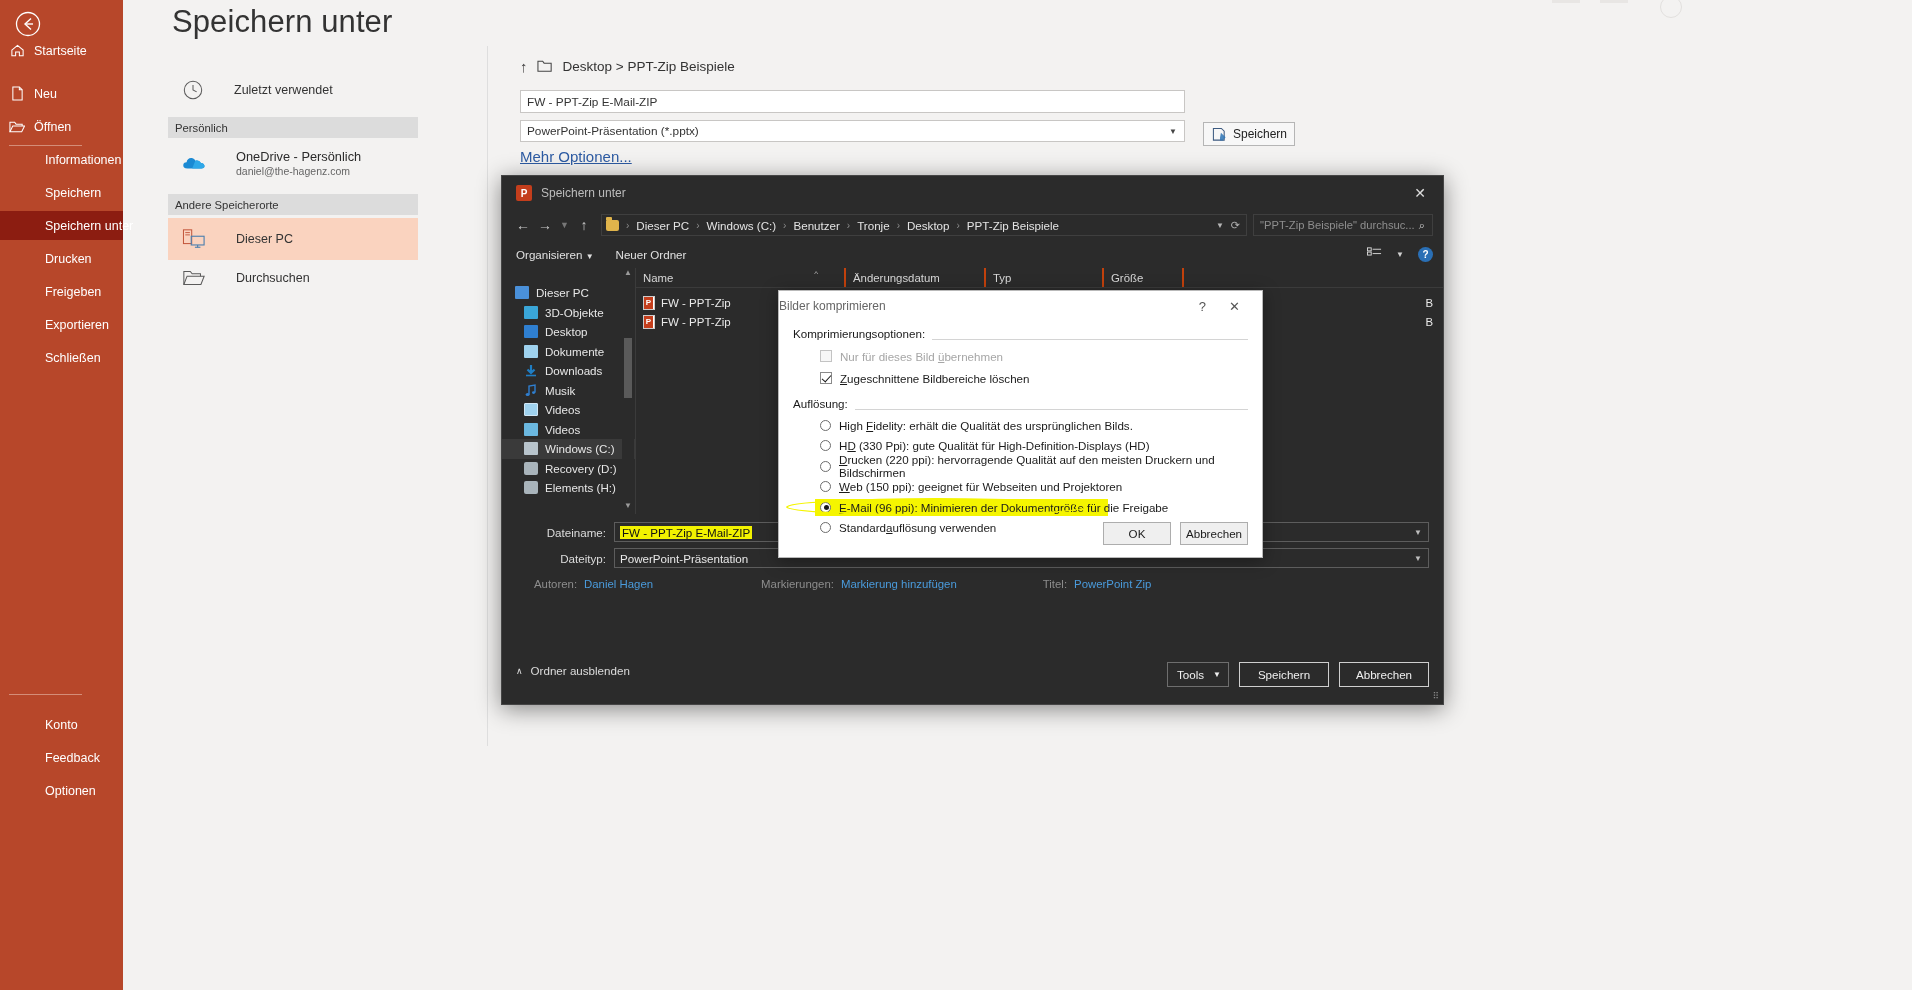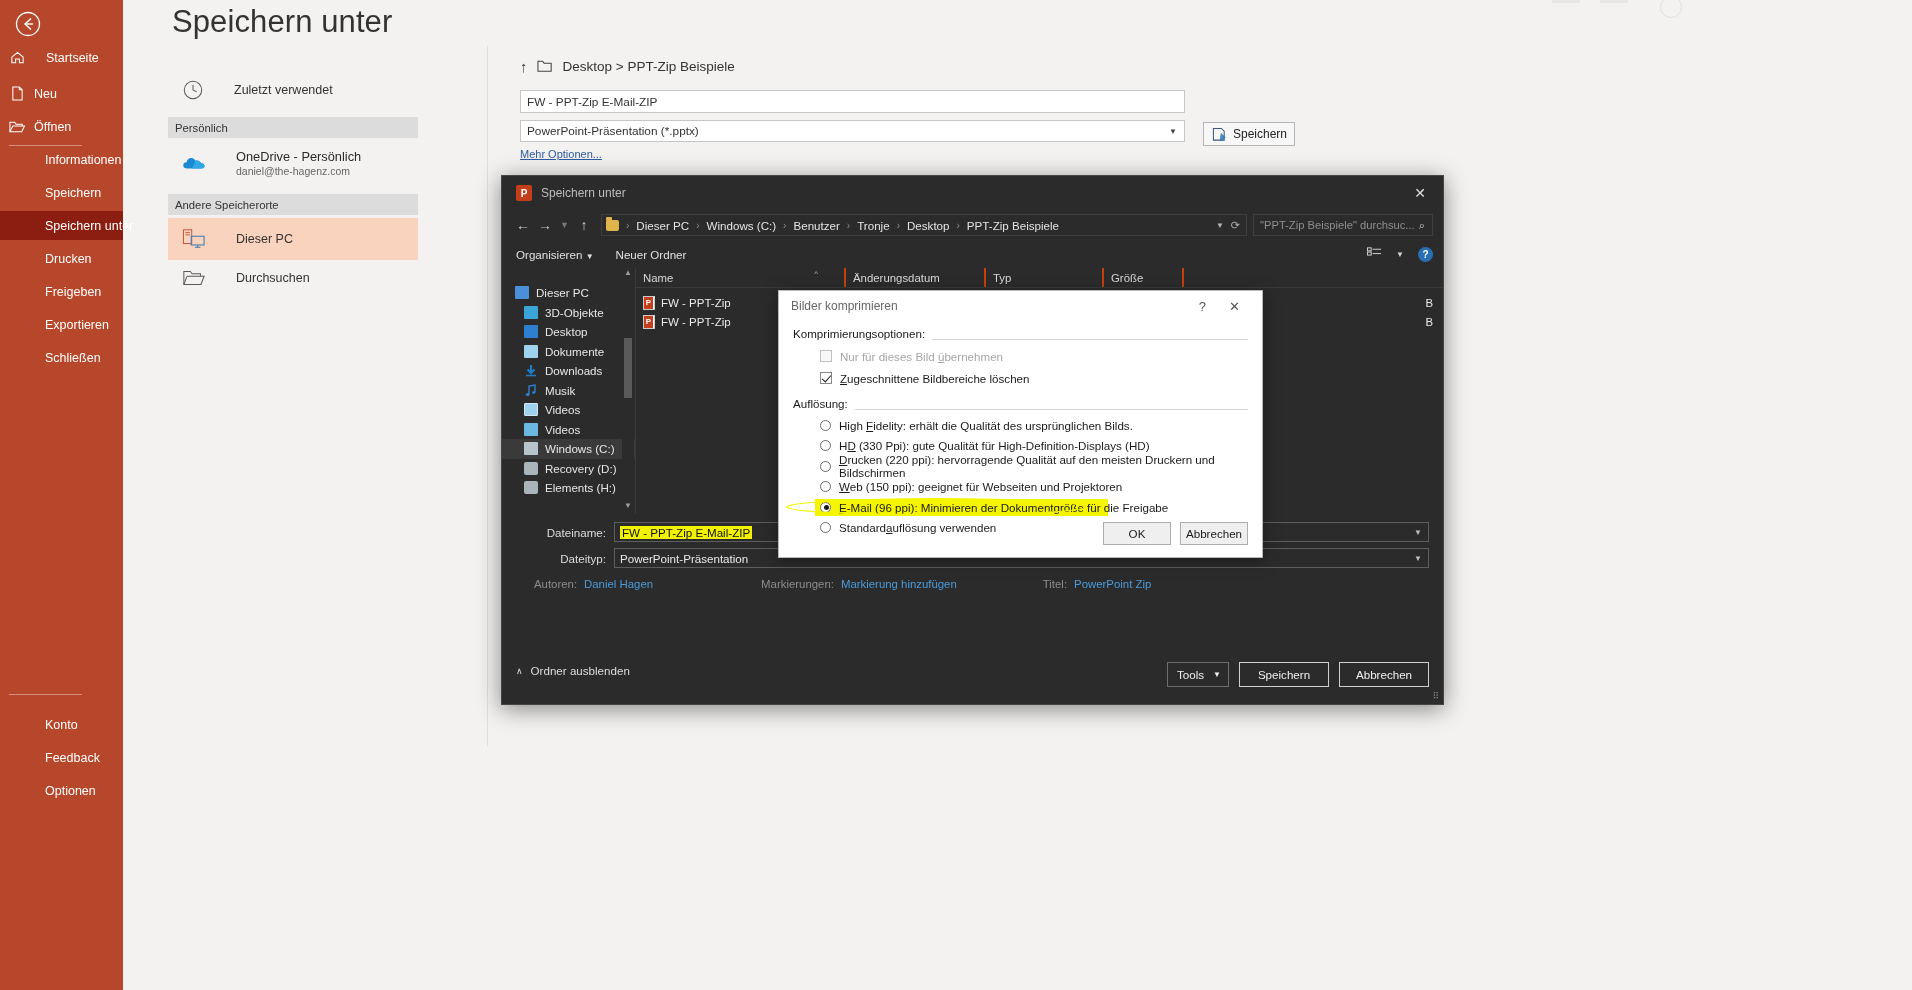--- a/index.html
+++ b/index.html
@@ -81,21 +81,21 @@
   .rp-select {
     margin-top:7px; width:665px; height:22px; background:#fff;
     border:1px solid #c8c6c4; font-size:11.8px; color:#333;
     display:flex; align-items:center; padding:0 6px; position:relative;
   }
   .rp-select .caret {
     position:absolute; right:7px; top:50%; transform:translateY(-50%);
     font-size:8px; color:#444;
   }
   .rp-more {
-    margin-top:6px; font-size:11px; color:#2d5ba3;
+    margin-top:6px; font-size:15px; color:#2d5ba3;
     display:inline-block;
   }
   .rp-save {
     position:absolute; left:1203px; top:122px; width:92px; height:24px;
     border:1px solid #b5b5b5; background:#f7f7f7;
     display:flex; align-items:center; gap:6px; padding-left:8px;
     font-size:12px; color:#222;
   }
 
   
@@ -244,21 +244,21 @@
   }
 
   
   #compress {
     position:absolute; left:778px; top:290px; width:485px; height:268px;
     background:#ffffff; border:1px solid #b9b9b9;
     box-shadow:0 3px 16px rgba(0,0,0,.35);
     font-size:11.6px; color:#1a1a1a;
   }
   .cp-title {
-    height:30px; display:flex; align-items:center; padding-left:12px;
+    height:30px; display:flex; align-items:center; padding-left:0;
     position:relative; color:#666; font-size:12px; background:#fff;
   }
   .cp-title .q { position:absolute; right:56px; font-size:13px; color:#555; }
   .cp-title .x { position:absolute; right:22px; font-size:13px; color:#555; }
 
   .grp-label {
     display:flex; align-items:flex-end; gap:7px; padding:0 14px;
     font-size:11.6px; color:#1a1a1a; margin-top:6px;
   }
   .grp-label .line { flex:1; height:1px; background:#d4d4d4; }
@@ -312,21 +312,21 @@
   <div class="bs-rail"></div>
 
   <div class="bs-back">
     <svg width="26" height="26" viewBox="0 0 26 26">
       <circle cx="13" cy="13" r="11.5" fill="none" stroke="#ffffff" stroke-width="1.3"></circle>
       <path d="M16 7.5 L10 13 L16 18.5" fill="none" stroke="#ffffff" stroke-width="1.4"></path>
       <line x1="10" y1="13" x2="18" y2="13" stroke="#ffffff" stroke-width="1.4"></line>
     </svg>
   </div>
 
-  <div class="rail-item" style="top:43px;gap:12px;">
+  <div class="rail-item" style="top:36px;">
     <span class="ricon">
       <svg width="15" height="15" viewBox="0 0 16 16">
           <path d="M2 7.5 L8 2.5 L14 7.5 L14 13.5 L10 13.5 L10 9.5 L6 9.5 L6 13.5 L2 13.5 Z" fill="none" stroke="#fff" stroke-width="1.1"></path>
         </svg>
     </span>
     <span class="rlabel">Startseite</span>
   </div>
 
   <div class="rail-item" style="top:79px;">
     <span class="ricon">

